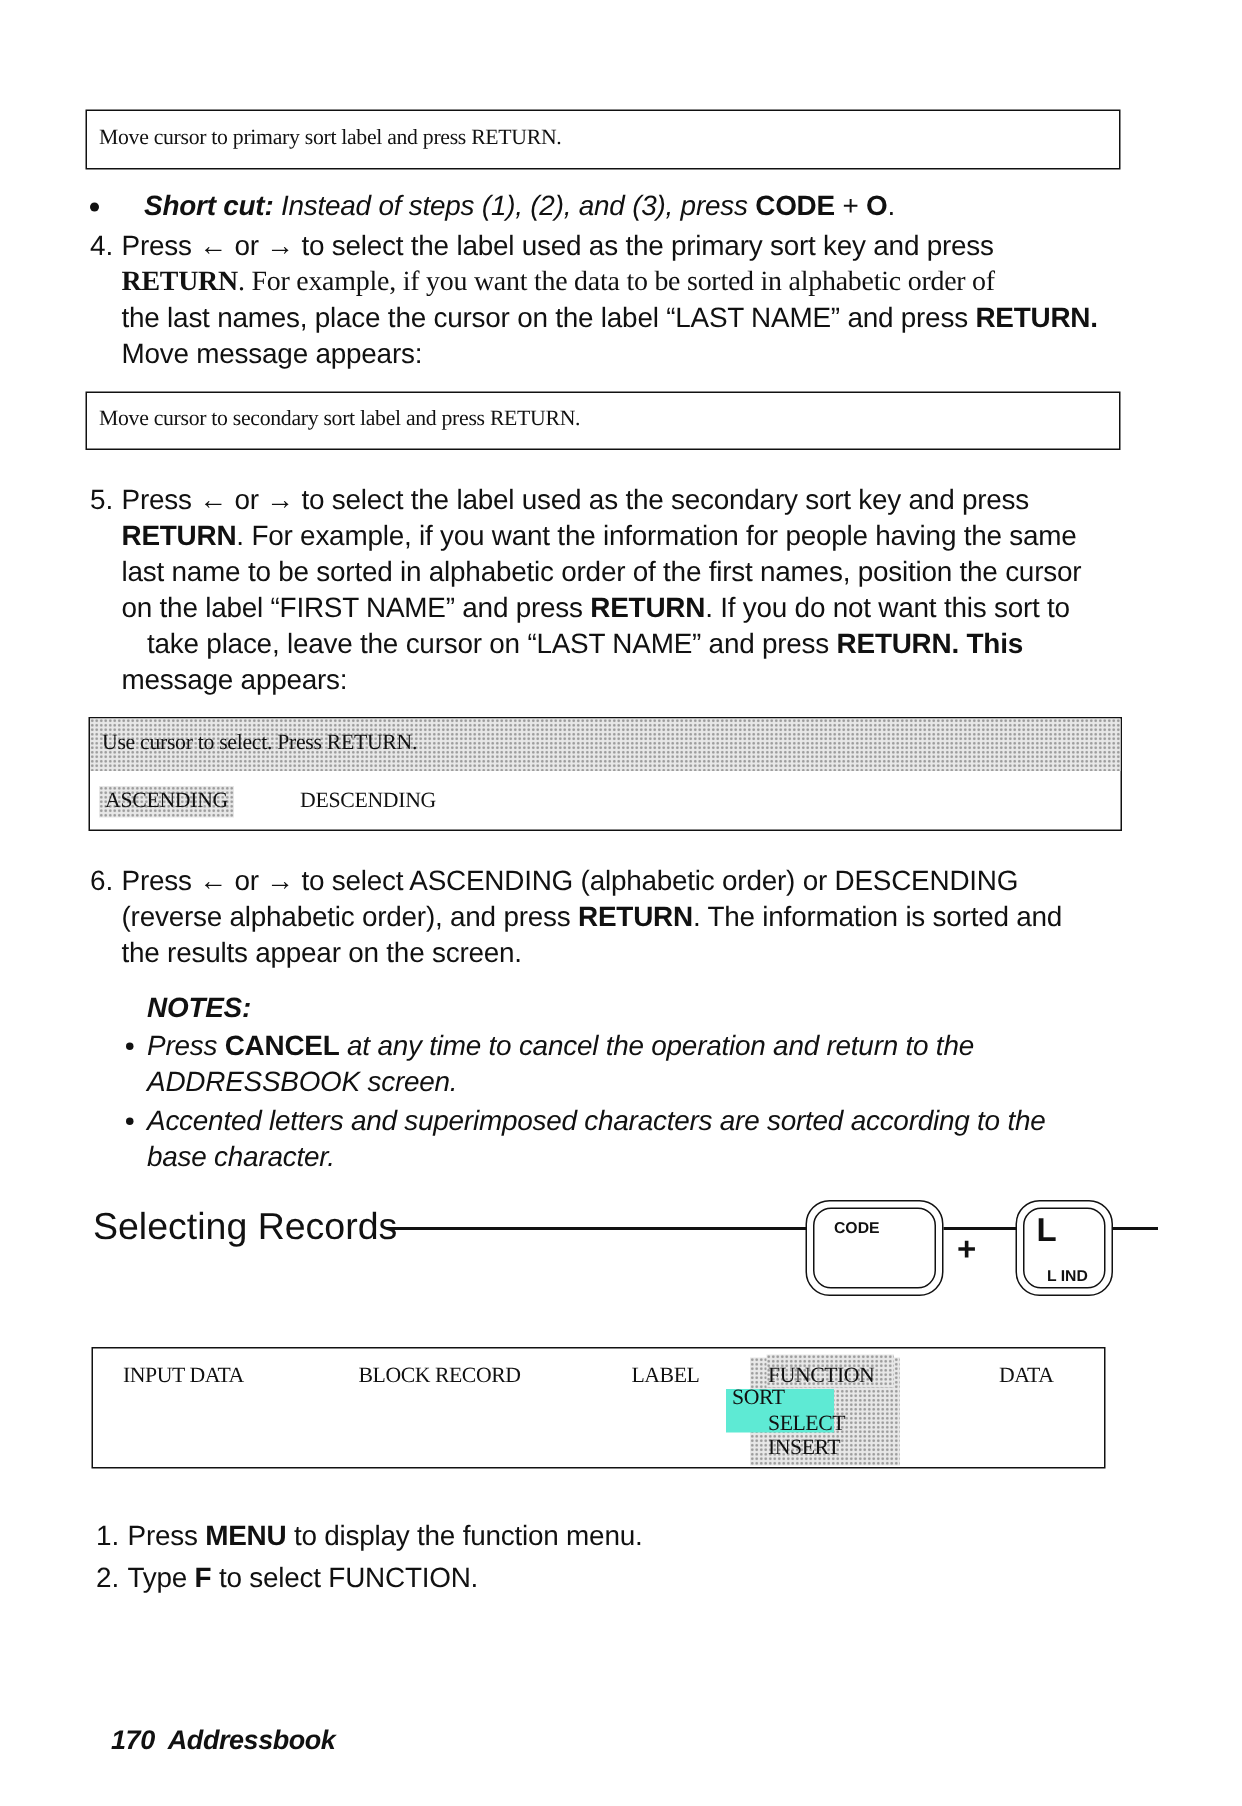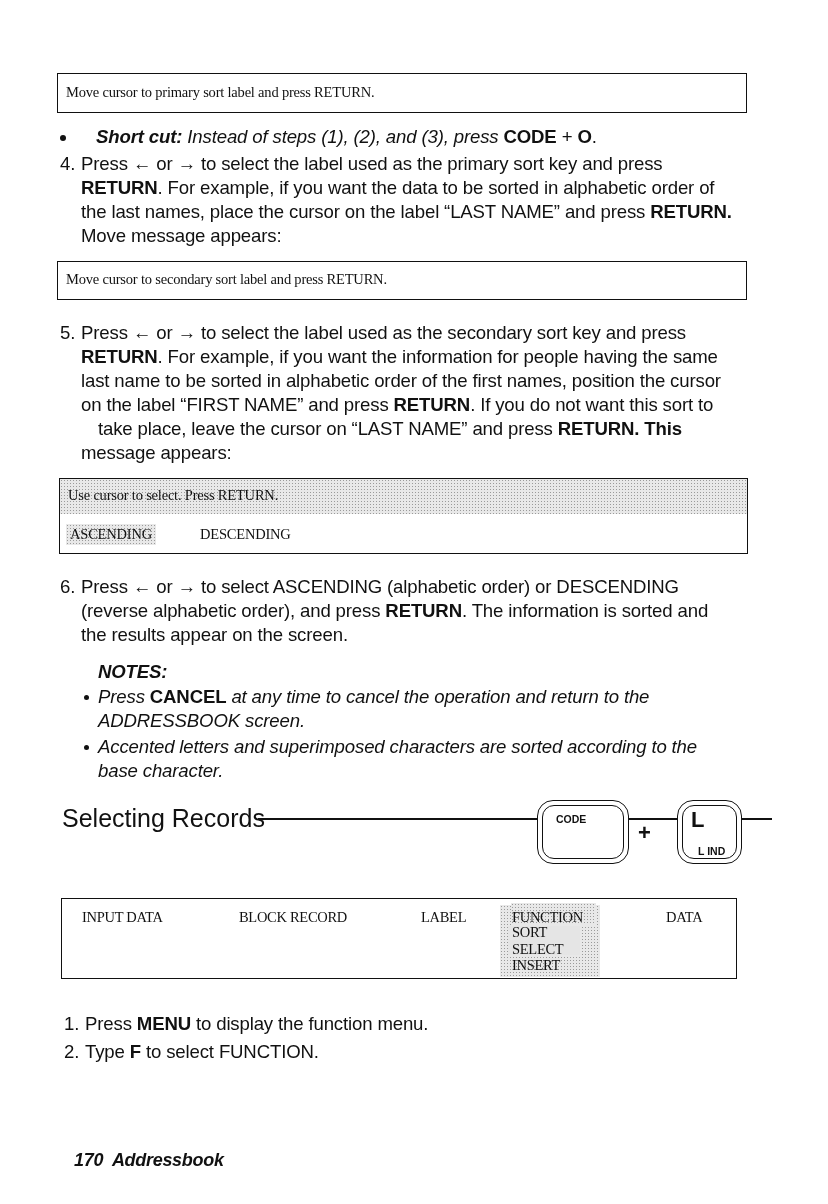--- a/index.html
+++ b/index.html
@@ -69,21 +69,21 @@
   <span class="i">Instead of steps (1), (2), and (3), press</span>
   <span class="b">CODE</span>
   <span>+</span>
   <span class="b">O</span><span>.</span>
 </div>
 
 <div class="num" style="left:60px; top:152px;">4.</div>
 <div class="line" style="left:81px; top:152px;">
   <span>Press ←  or →  to select the label used as the primary sort key and press</span>
 </div>
-<div class="line" style="left:81px; top:176px;">
+<div class="line" style="left:81px; top:176px;font-family:Liberation Serif, serif;">
   <span class="b">RETURN</span><span>. For example, if you want the data to be sorted in alphabetic order of</span>
 </div>
 <div class="line" style="left:81px; top:200px;">
   <span>the last names, place the cursor on the label “LAST NAME” and press </span><span class="b">RETURN</span><span class="b">.</span>
 </div>
 <div class="line" style="left:81px; top:224px;">
   <span>Move message appears:</span>
 </div>
 
 <div class="screen-box" style="left:57px; top:261px; width:690px; height:39px;">
@@ -159,21 +159,21 @@
 <div class="rule" style="left:742px; top:818px; width:30px;"></div>
 
 <div class="screen-box" style="left:61px; top:898px; width:676px; height:81px;">
   <span class="menu-item" style="left:20px; top:10px;">INPUT DATA</span>
   <span class="menu-item" style="left:177px; top:10px;">BLOCK RECORD</span>
   <span class="menu-item" style="left:359px; top:10px;">LABEL</span>
   <div class="stipple" style="position:absolute; left:438px; top:6px; width:100px; height:72px;">
   </div>
   <div class="stipple" style="position:absolute; left:449px; top:4px; width:85px; height:22px;"></div>
   <span class="menu-item" style="left:450px; top:10px;">FUNCTION</span>
-  <div style="position:absolute; left:446px; top:27px; width:72px; height:29px; background:#e5e5e5;">
+  <div style="position:absolute; left:422px; top:27px; width:72px; height:29px; background:#5eead4;">
     <span class="menu-item" style="left:4px; top:-2px;">SORT</span>
   </div>
   <span class="menu-item" style="left:450px; top:42px;">SELECT</span>
   <span class="menu-item" style="left:450px; top:58px;">INSERT</span>
   <span class="menu-item" style="left:604px; top:10px;">DATA</span>
 </div>
 
 <div class="num" style="left:64px; top:1012px;">1.</div>
 <div class="line" style="left:85px; top:1012px;">
   <span>Press </span><span class="b">MENU</span><span> to display the function menu.</span>

